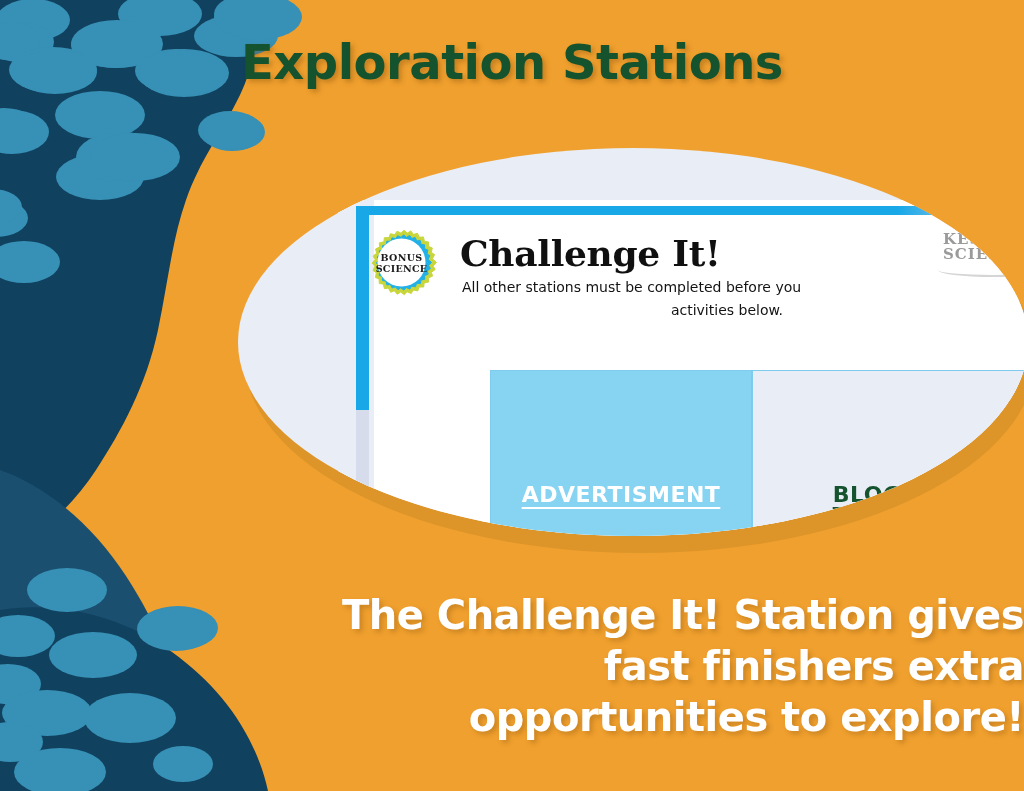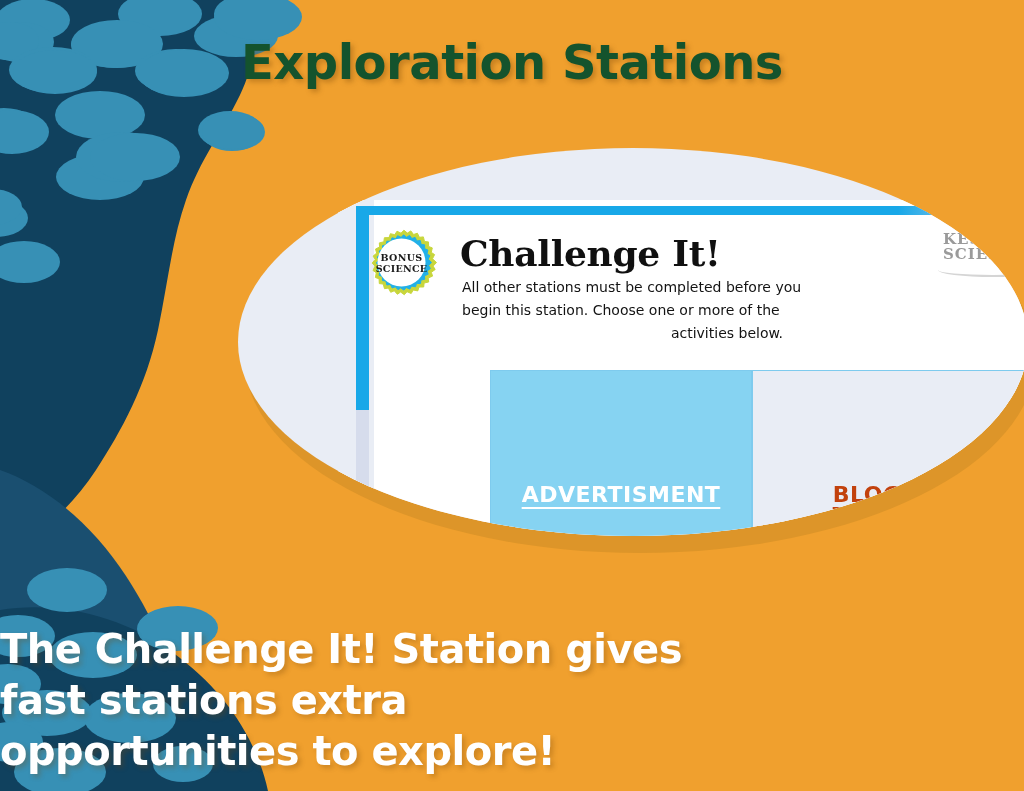--- a/index.html
+++ b/index.html
@@ -120,38 +120,38 @@
   }
   .cell-ad{width:262px;height:170px;background:#86D3F2;}
   .cell-blog{width:306px;height:170px;background:#E9EDF5;}
   .cell-label{
     font-family:"DejaVu Sans", sans-serif;
     font-weight:bold;font-size:22px;letter-spacing:0.5px;
     text-decoration:underline;
     text-underline-offset:5px;
   }
   .cell-ad .cell-label{color:#FFFFFF;}
-  .cell-blog .cell-label{color:#c2410c;}
+  .cell-blog .cell-label{color:#14532d;}
 
   .brand{
     position:absolute;left:705px;top:84px;
     font-family:"DejaVu Serif", serif;
     font-weight:bold;font-size:15px;line-height:15px;
     color:#9A9A9A;letter-spacing:1px;
   }
   .brand-swoosh{
     position:absolute;left:700px;top:115px;width:110px;height:12px;
     border-radius:50%;
     border-bottom:2px solid #D5D5D5;
   }
 
   
   .caption{
-    position:absolute;left:0;top:624px;width:1024px;
-    text-align:left;
+    position:absolute;left:0;top:590px;width:1024px;
+    text-align:right;
     font-family:"DejaVu Sans", sans-serif;
     font-weight:bold;font-size:40px;line-height:51px;
     letter-spacing:-0.5px;
     color:#FFFFFF;
     text-shadow:3px 3px 5px rgba(120,70,10,0.30);
     z-index:20;
   }
 </style>
 </head>
 <body>
@@ -290,21 +290,20 @@
         <div class="badge-text">
           <span>BONUS</span>
           <span>SCIENCE</span>
         </div>
       </div>
 
       <div class="sheet-title">Challenge It!</div>
 
       <div class="sheet-body">
         <div>All other stations must be completed before you</div>
-        <div>begin this station.  Choose one or more of the</div>
         <div>activities below.</div>
       </div>
 
       <div class="cells">
         <div class="cell cell-ad">
           <span class="cell-label">ADVERTISMENT</span>
         </div>
         <div class="cell cell-blog">
           <span class="cell-label">BLOG POST</span>
         </div>
@@ -314,17 +313,17 @@
         <div>KESLER</div>
         <div>SCIENCE</div>
       </div>
       <div class="brand-swoosh"></div>
 
     </div>
   </div>
 
   <div class="caption">
     <div>The Challenge It! Station gives</div>
-    <div>fast stations extra</div>
+    <div>fast finishers extra</div>
     <div>opportunities to explore!</div>
   </div>
 
 </div>
 
 </body></html>

